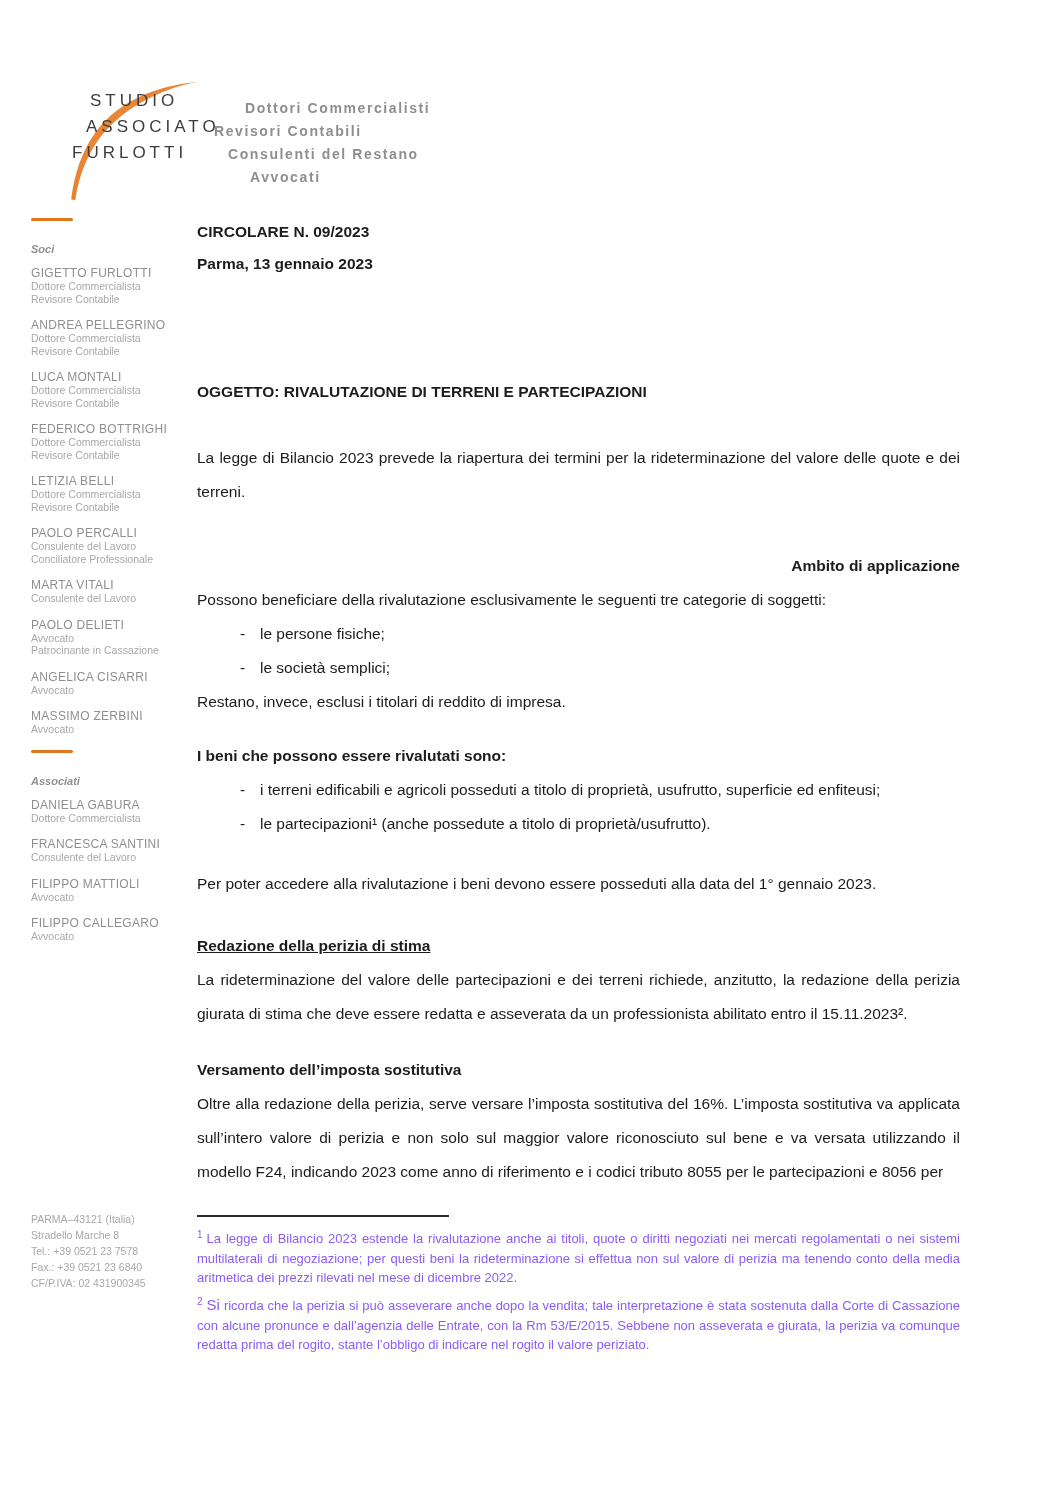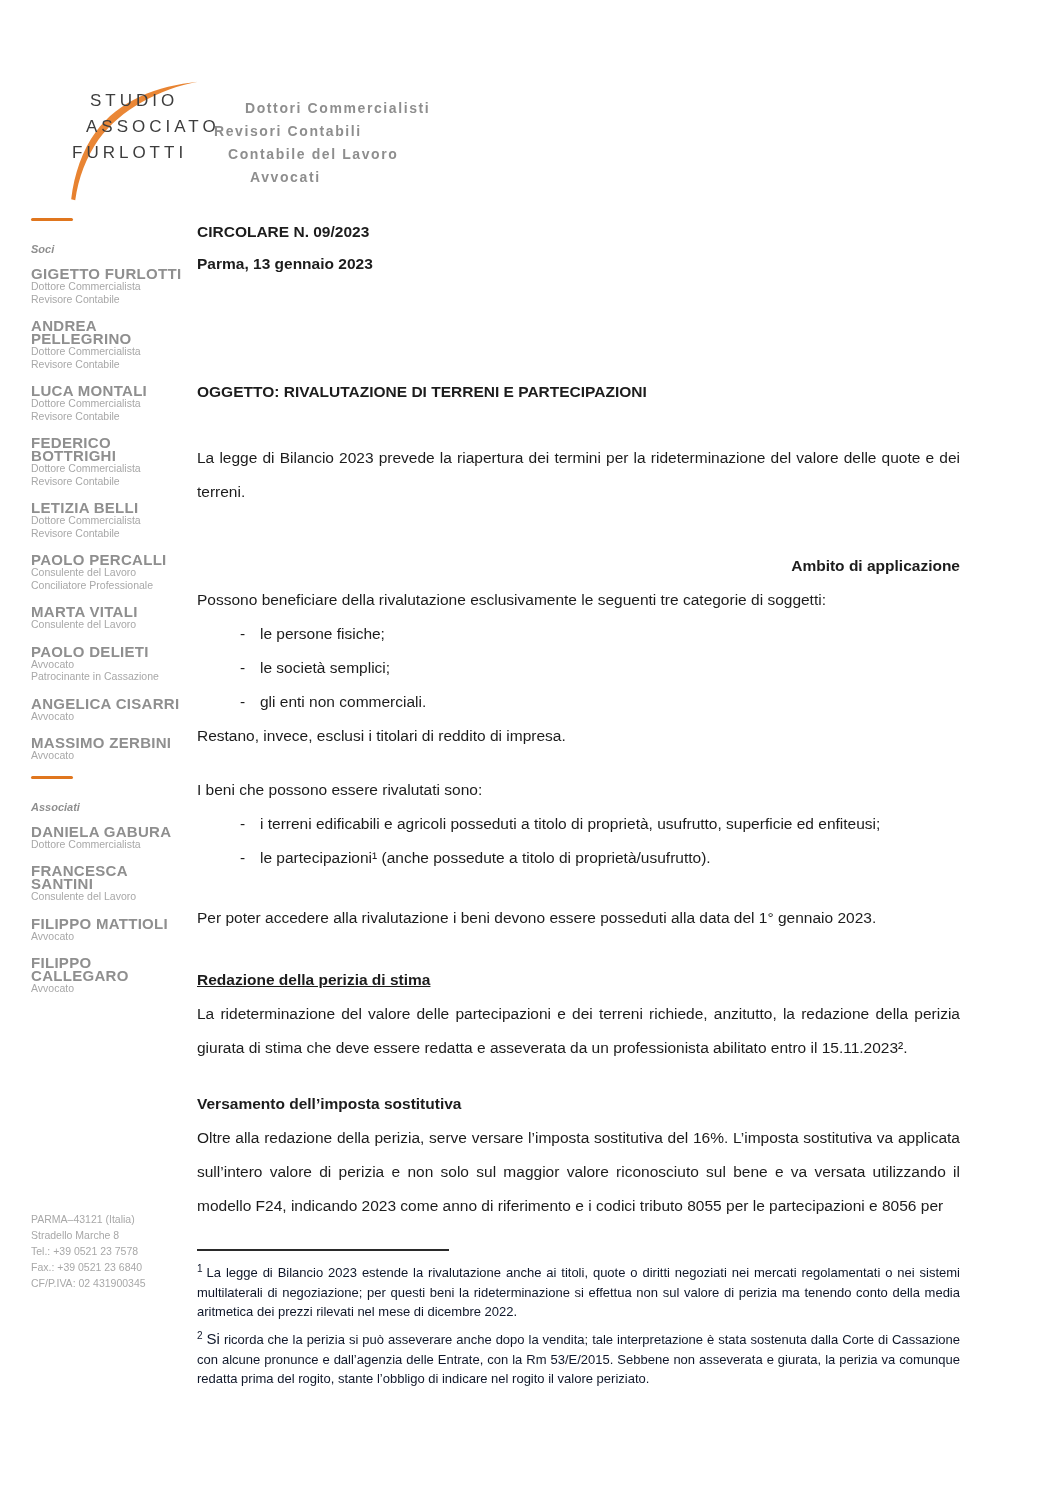--- a/index.html
+++ b/index.html
@@ -30,51 +30,51 @@
   .services .sv:nth-child(3){ margin-left:14px; }
   .services .sv:nth-child(4){ margin-left:36px; }
 
   
   .sidebar { position:absolute; left:31px; top:218px; width:158px; }
   .divider { width:42px; height:3px; border-radius:2px; background:var(--accent); }
   .divider.second { margin-top:6px; }
   .group-label { font-style:italic; font-weight:600; font-size:11px; color:#8F8F8F;
     margin:22px 0 12px 0; }
   .member { margin-bottom:14px; }
-  .member-name { font-size:15px; font-weight:bold; color:#8F8F8F;
+  .member-name { font-size:12px; font-weight:normal; color:#8F8F8F;
     letter-spacing:0.3px; line-height:13px; }
   .member-role { font-size:10.5px; color:#A8A8A8; line-height:12.5px; }
 
   .contact { position:absolute; left:31px; top:1211px;
     font-size:10.5px; color:#A8A8A8; line-height:16px; }
 
   
   .main { position:absolute; left:197px; top:221px; width:763px; }
   .doc-meta { font-weight:bold; font-size:15.5px; }
   .meta-line { line-height:22px; }
   .meta-line + .meta-line { margin-top:10px; }
 
   .subject { font-weight:bold; font-size:15.5px; line-height:34px; margin-top:100px; }
   .para { font-size:15.5px; line-height:34px; text-align:justify; }
   .sec-heading { font-weight:bold; font-size:15.5px; line-height:34px; }
 
   .p-intro   { margin-top:32px; }
   .h-ambito  { margin-top:40px;text-align:right; }
-  .p-beni    { margin-top:20px; }
+  .p-beni    { margin-top:20px;font-weight:bold; }
   .p-possesso{ margin-top:26px; }
   .h-perizia { margin-top:28px;text-decoration:underline; }
   .h-imposta { margin-top:22px; }
 
   .bullet-row { display:flex; font-size:15.5px; line-height:34px; }
   .bullet-row::before { content:"-"; width:35px; text-align:center; margin-left:28px; flex:0 0 auto; }
   .bullet-text { flex:1 1 auto; }
 
   
   .fn-rule { width:252px; border:none; border-top:2px solid #2A2A2A; margin:26px 0 8px 0; }
-  .footnote { font-size:13px; line-height:19.5px; text-align:justify; color:#0f172a; }
+  .footnote { font-size:13px; line-height:19.5px; text-align:justify; color:#8b5cf6; }
   .footnote + .footnote { margin-top:4px; }
   .footnote sup { font-size:10px; margin-right:4px; }
   .fn-lead { font-size:15px; }
 </style>
 </head>
 <body class="page">
 
 <svg class="logo-swoosh" viewBox="0 0 140 125" aria-hidden="true">
   <defs>
     <linearGradient id="swg" x1="0" y1="0" x2="1" y2="1">
@@ -86,21 +86,21 @@
 </svg>
 <div class="logo-text">
   <div class="ll1">STUDIO</div>
   <div class="ll2">ASSOCIATO</div>
   <div class="ll3">FURLOTTI</div>
 </div>
 
 <div class="services">
   <div class="sv">Dottori Commercialisti</div>
   <div class="sv">Revisori Contabili</div>
-  <div class="sv">Contabile del Lavoro</div>
+  <div class="sv">Consulenti del Restano</div>
   <div class="sv">Avvocati</div>
 </div>
 
 <div class="sidebar">
   <div class="divider"></div>
   <div class="group-label">Soci</div>
 
   <div class="member">
     <div class="member-name">GIGETTO FURLOTTI</div>
     <div class="member-role">Dottore Commercialista</div>
@@ -189,23 +189,20 @@
   <div class="para p-intro">La legge di Bilancio 2023 prevede la riapertura dei termini per la rideterminazione del valore delle quote e dei terreni.</div>
 
   <div class="sec-heading h-ambito">Ambito di applicazione</div>
   <div class="para">Possono beneficiare della rivalutazione esclusivamente le seguenti tre categorie di soggetti:</div>
   <div class="bullet-row">
       <span class="bullet-text">le persone fisiche;</span>
     </div>
   <div class="bullet-row">
       <span class="bullet-text">le società semplici;</span>
     </div>
-  <div class="bullet-row">
-      <span class="bullet-text">gli enti non commerciali.</span>
-    </div>
   <div class="para">Restano, invece, esclusi i titolari di reddito di impresa.</div>
 
   <div class="para p-beni">I beni che possono essere rivalutati sono:</div>
   <div class="bullet-row">
       <span class="bullet-text">i terreni edificabili e agricoli posseduti a titolo di proprietà, usufrutto, superficie ed enfiteusi;</span>
     </div>
   <div class="bullet-row">
       <span class="bullet-text">le partecipazioni¹ (anche possedute a titolo di proprietà/usufrutto).</span>
     </div>
   <div class="para p-possesso">Per poter accedere alla rivalutazione i beni devono essere posseduti alla data del 1° gennaio 2023.</div>

